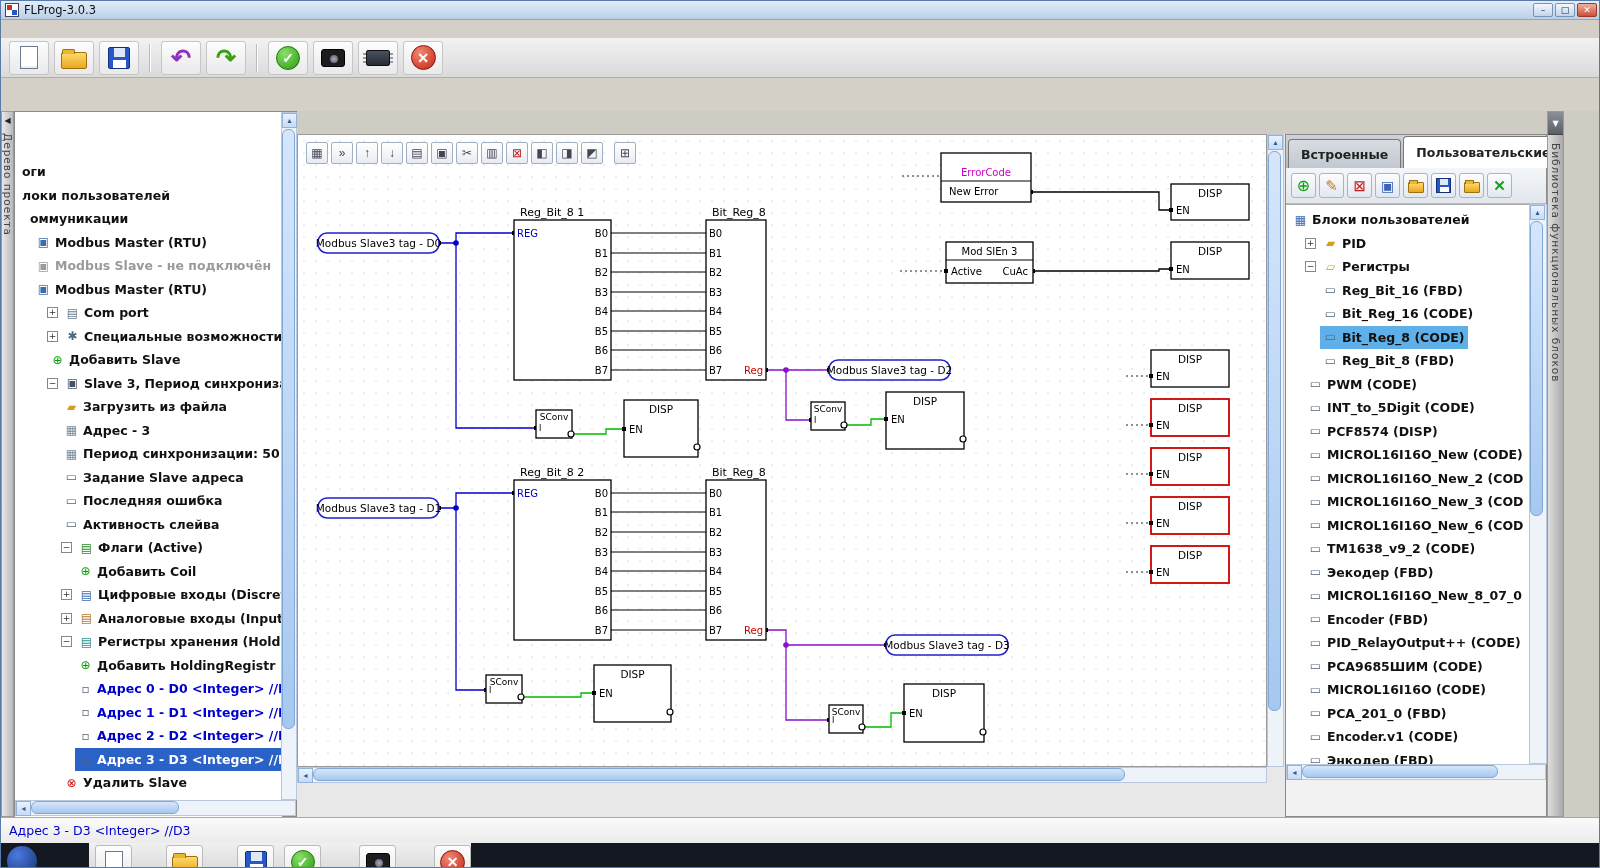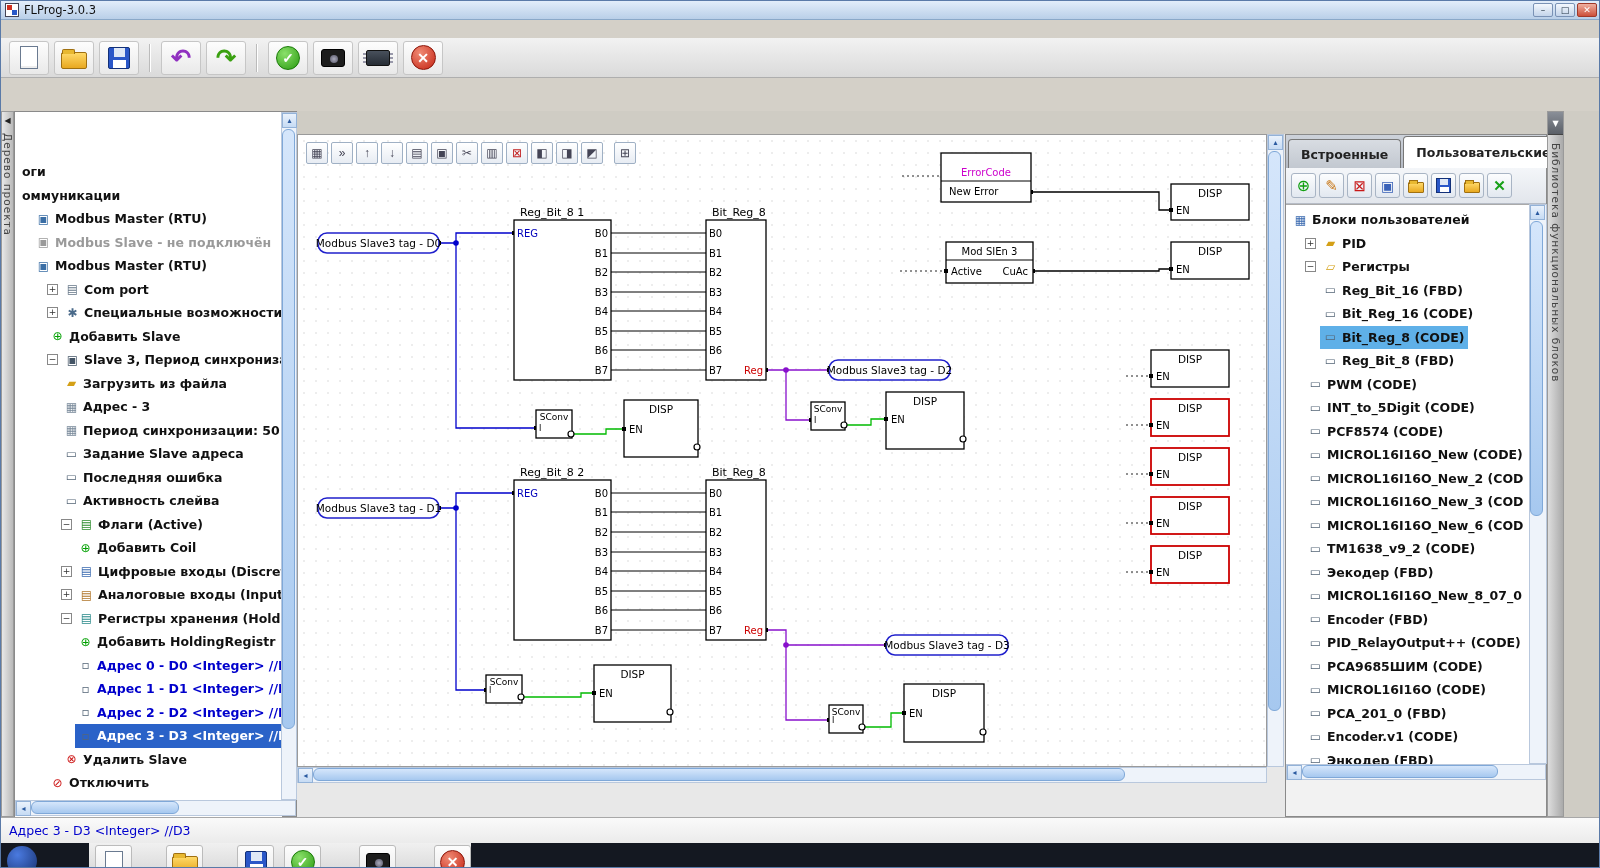--- a/index.html
+++ b/index.html
@@ -223,20 +223,25 @@
     </div>
 
     <div class="left-panel">
       <div class="tree" id="project-tree">
           <div class="trow" style="padding-left: 4px;">
             <span class="tinner">
               <span class="tlabel">оги</span>
             </span>
           </div>
           <div class="trow" style="padding-left: 4px;">
+            <span class="tinner">
+              <span class="tlabel">локи пользователей</span>
+            </span>
+          </div>
+          <div class="trow" style="padding-left: 12px;">
             <span class="tinner">
               <span class="tlabel">оммуникации</span>
             </span>
           </div>
           <div class="trow" style="padding-left: 18px;">
             <span class="tinner">
               <span class="ticon" style="color: rgb(58, 110, 165);">▣</span>
               <span class="tlabel">Modbus Master  (RTU)</span>
             </span>
           </div>
@@ -764,21 +769,21 @@
           </div>
           <div class="trow" style="padding-left: 19px;">
             <span class="tinner">
               <span class="ticon" style="color: rgb(85, 102, 119);">▭</span>
               <span class="tlabel">INT_to_5Digit (CODE)</span>
             </span>
           </div>
           <div class="trow" style="padding-left: 19px;">
             <span class="tinner">
               <span class="ticon" style="color: rgb(85, 102, 119);">▭</span>
-              <span class="tlabel">PCF8574 (CODE)</span>
+              <span class="tlabel">PCF8574 (DISP)</span>
             </span>
           </div>
           <div class="trow" style="padding-left: 19px;">
             <span class="tinner">
               <span class="ticon" style="color: rgb(85, 102, 119);">▭</span>
               <span class="tlabel">MICROL16I16O_New (CODE)</span>
             </span>
           </div>
           <div class="trow" style="padding-left: 19px;">
             <span class="tinner">

